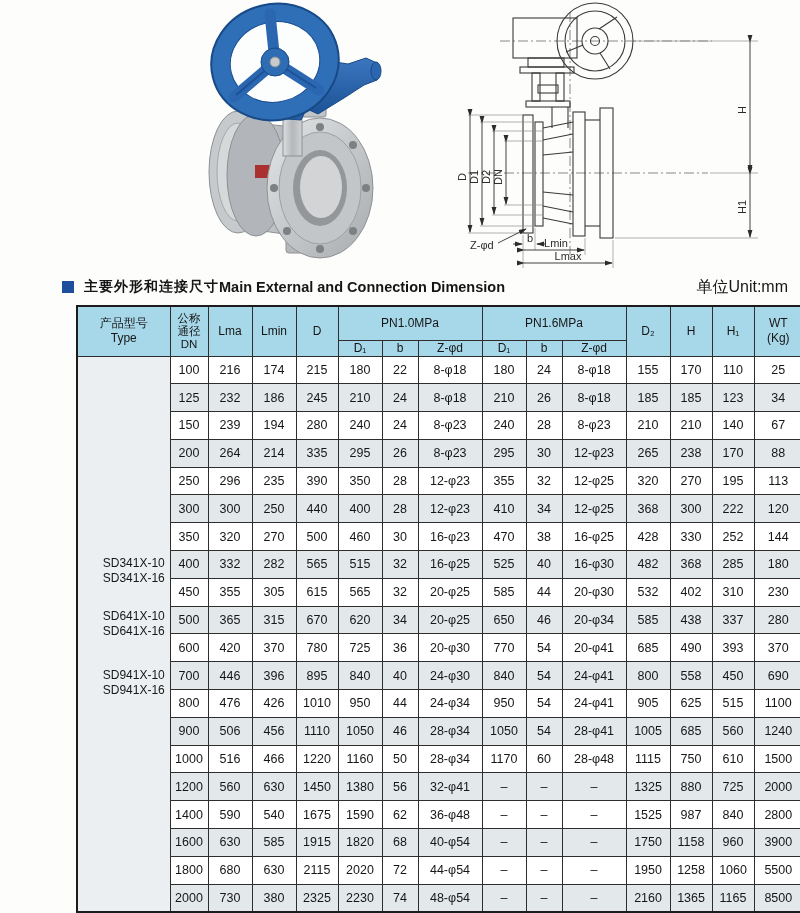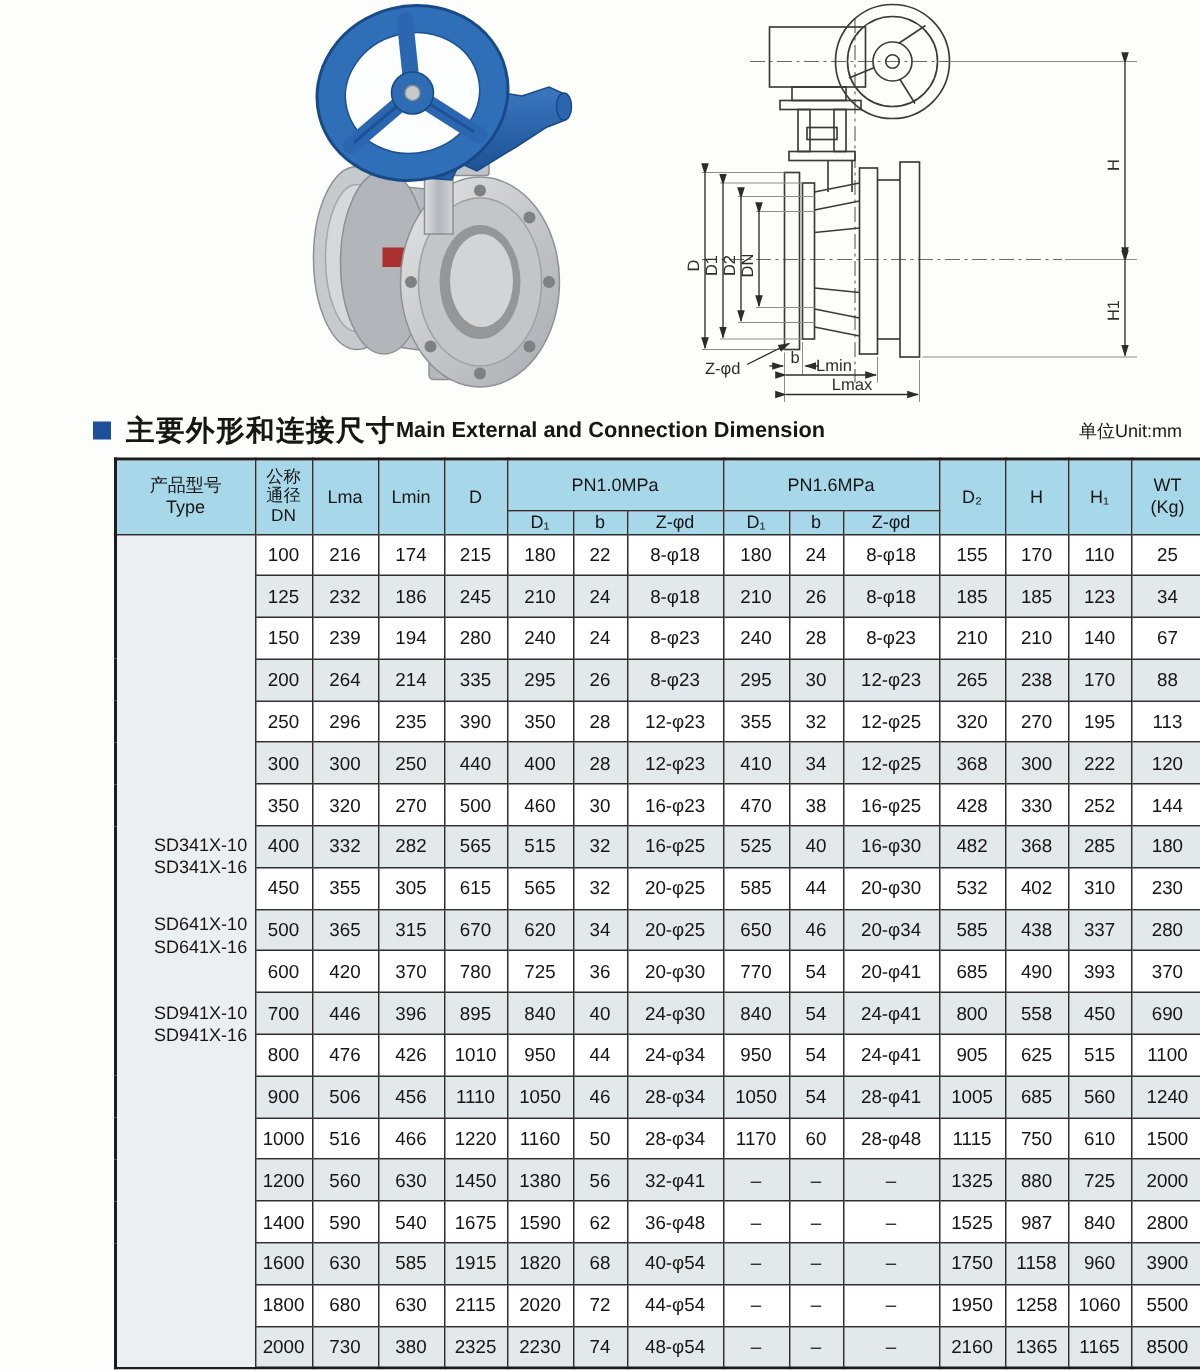--- a/index.html
+++ b/index.html
@@ -17,23 +17,23 @@
   .diagram-wrap svg text {
     font-family:"Liberation Sans","DejaVu Sans",sans-serif;
     font-size:11px; fill:#2c2c2c;
   }
   
   .section-row {
     position:absolute; left:62px; top:276px; width:726px; height:22px;
     display:flex; align-items:center;
   }
   .bullet { width:12px; height:12px; background:#1d4f9c; display:inline-block; margin-right:10px; }
-  .title-cn { font-size:19px; font-weight:bold; letter-spacing:1px; }
+  .title-cn { font-size:14px; font-weight:bold; letter-spacing:1px; }
   .title-en { font-size:14.5px; font-weight:bold; margin-left:0; }
-  .unit { margin-left:auto; font-size:12px; }
+  .unit { margin-left:auto; font-size:16px; }
   
   table.dim {
     position:absolute; left:76px; top:305px; width:726px; height:608px;
     border-collapse:collapse; table-layout:fixed;
     font-size:12.5px; text-align:center;
   }
   table.dim th, table.dim td {
     border:1px solid #2e2e2e; padding:0; vertical-align:middle;
     overflow:hidden; white-space:nowrap;
   }

